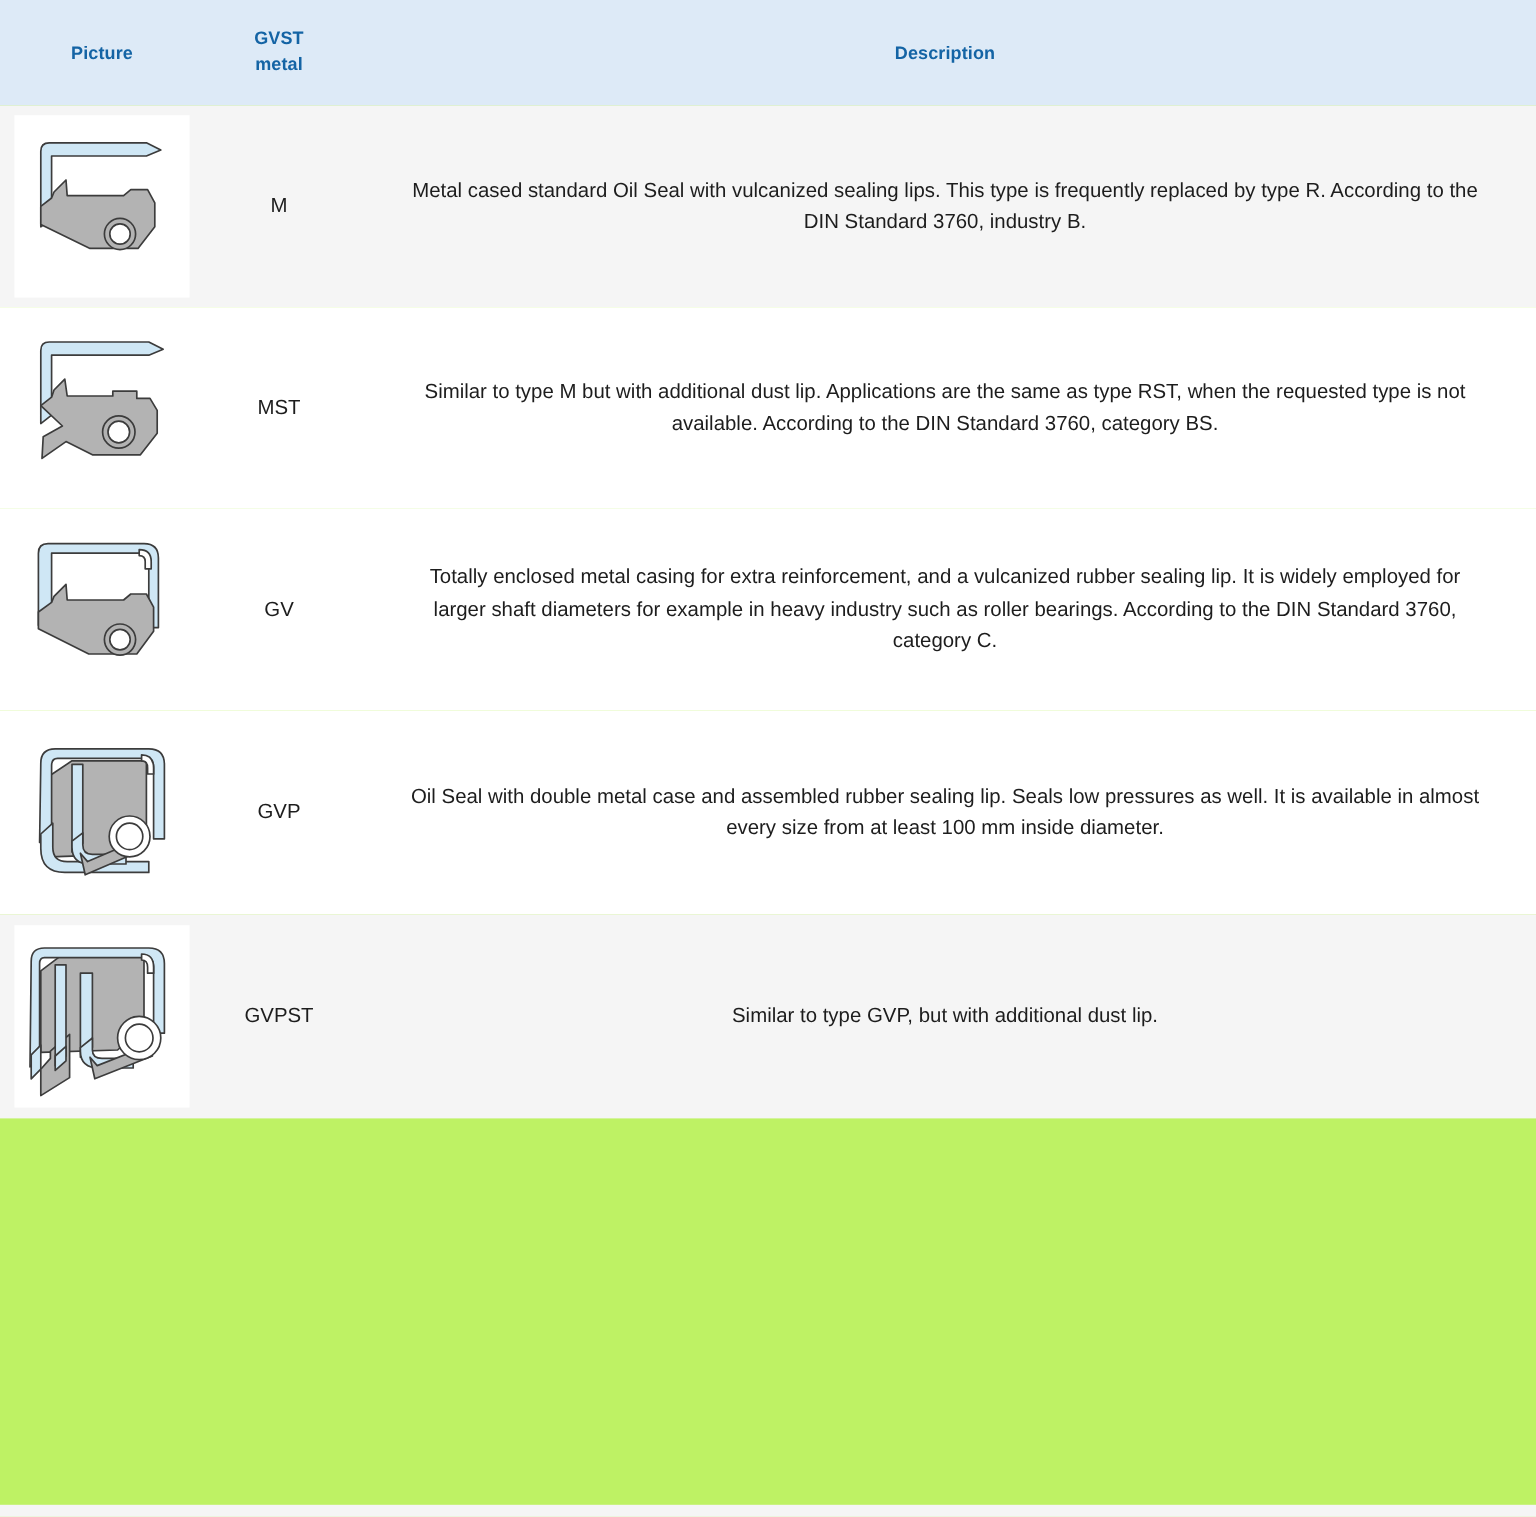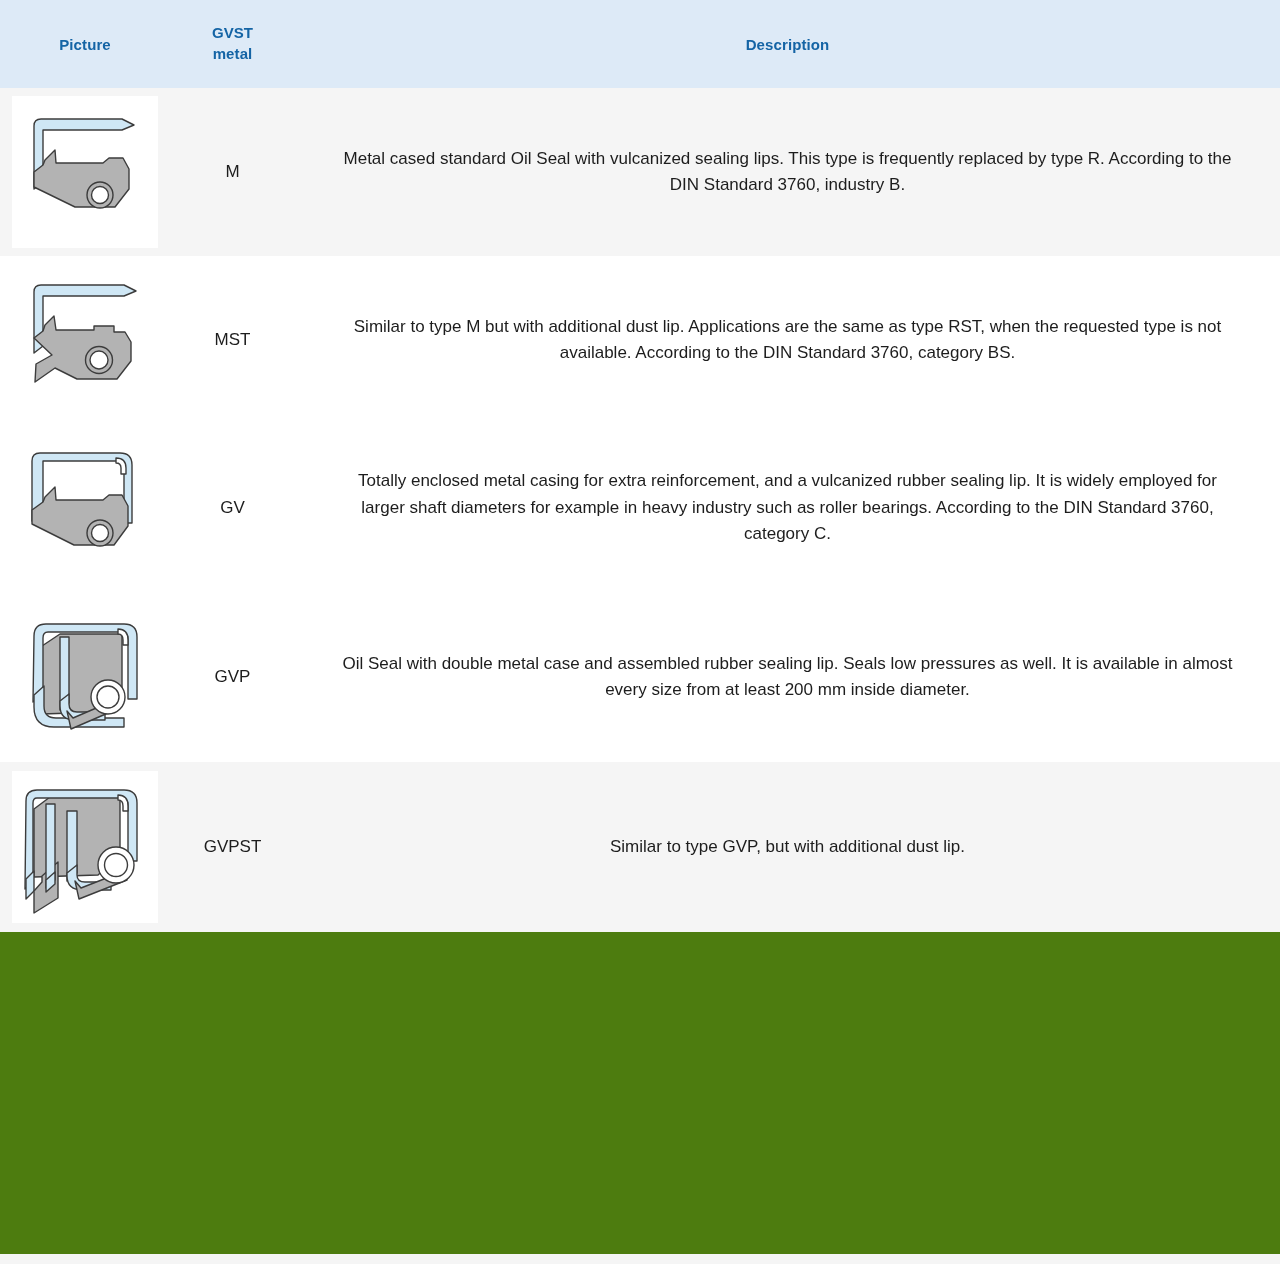--- a/index.html
+++ b/index.html
@@ -9,21 +9,21 @@
   }
   body {
     width: 1280px;
     height: 1264px;
     font-family: "Liberation Sans", sans-serif;
     overflow: hidden;
   }
   .page {
     width: 1280px;
     height: 1264px;
-    background: #4d7c0f;
+    background: #bef264;
     position: relative;
     box-sizing: border-box;
   }
   table.seal-table {
     width: 1280px;
     border-collapse: collapse;
     table-layout: fixed;
   }
   thead th {
     background: #ddeaf7;
@@ -184,21 +184,21 @@
                 <path d="M48 100 l9 -7 0 10 q0 8 8 8 l28 0 0 8 -30 0 q-15 0 -15 -14 z" fill="#cfe7f5"></path>
                 <path d="M55 110 l6 7 42 -18 0 10 -44 19 z" fill="#b3b3b3"></path>
                 <circle cx="96" cy="96" r="17" fill="#ffffff"></circle>
                 <circle cx="96" cy="96" r="11" fill="#ffffff"></circle>
                 <path d="M106 28 q10 0 10 11 l0 5 -5 0 0 -5 q0-6 -5-6 z" fill="#ffffff"></path>
               </g>
             </svg>
           </div>
         </td>
         <td class="cell-type">GVP</td>
-        <td class="cell-desc">Oil Seal with double metal case and assembled rubber sealing lip. Seals low pressures as well. It is available in almost every size from at least 200 mm inside diameter.</td>
+        <td class="cell-desc">Oil Seal with double metal case and assembled rubber sealing lip. Seals low pressures as well. It is available in almost every size from at least 100 mm inside diameter.</td>
       </tr>
 
       <tr class="row-odd row-h7">
         <td class="cell-picture">
           <div class="pic-frame">
             <svg viewBox="0 0 146 152">
               <g stroke="#3c3c3c" stroke-width="1.4" stroke-linejoin="round">
                 <path d="M22 38 l16 -12 70 0 0 58 -22 20 -64 2 z" fill="#b3b3b3"></path>
                 <path d="M14 30 q0-11 11-11 L112 19 q13 0 13 13 l0 58 -9 0 0 -56 q0-7 -7-7 l-84 0 q-4 0 -4 5 l0 78 -8 8 z" fill="#cfe7f5"></path>
                 <path d="M14 108 l8 -8 0 20 -8 8 z" fill="#cfe7f5"></path>

